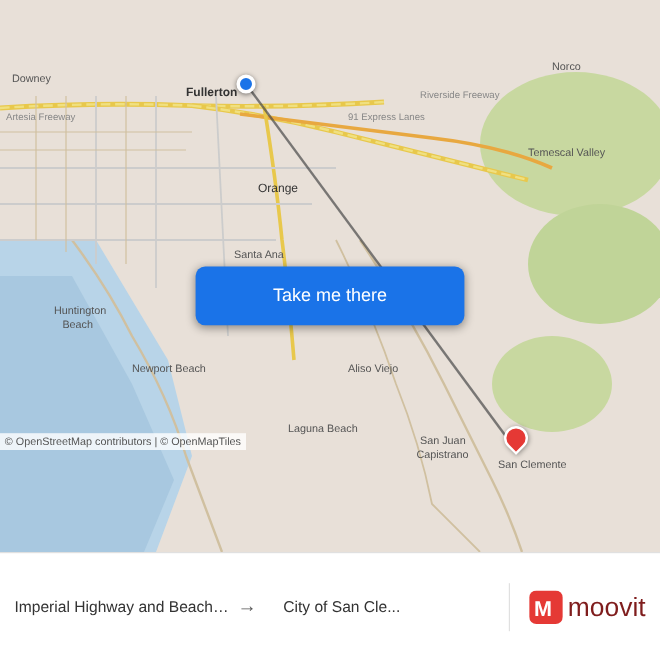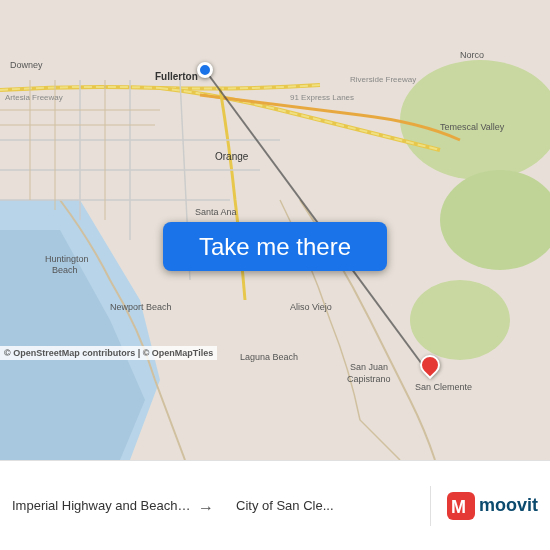--- a/index.html
+++ b/index.html
@@ -32,21 +32,21 @@
       position: absolute;
       left: 50%;
       top: 222px;
       transform: translateX(-50%);
       width: 224px;
       height: 49px;
       background: #1a73e8;
       color: white;
       border: none;
       border-radius: 8px;
-      font-size: 24px;
+      font-size: 15px;
       font-weight: 500;
       cursor: pointer;
       display: flex;
       align-items: center;
       justify-content: center;
       box-shadow: 0 2px 8px rgba(0,0,0,0.4);
     }
 
     
     #bottom-bar {
@@ -101,23 +101,23 @@
     }
 
     #moovit-logo {
       display: flex;
       align-items: center;
       gap: 4px;
       margin-left: auto;
     }
 
     #moovit-text {
-      font-size: 18px;
-      font-weight: bold;
-      color: #0c4a6e;
+      font-size: 22px;
+      font-weight: normal;
+      color: #7f1d1d;
     }
 
     
     .blue-dot {
       width: 16px;
       height: 16px;
       background: #1a73e8;
       border: 3px solid white;
       border-radius: 50%;
       position: absolute;
@@ -138,28 +138,27 @@
       background: #e53935;
       border-radius: 50% 50% 50% 0;
       transform: rotate(-45deg);
       border: 2px solid white;
       box-shadow: 0 1px 4px rgba(0,0,0,0.4);
     }
 
     
     #osm-attr {
       position: absolute;
-      bottom: 100px;
+      bottom: 85px;
       left: 0;
       background: rgba(255,255,255,0.8);
       font-size: 9px;
       color: #555;
       padding: 2px 4px;
       z-index: 20;
-      font-weight: bold;
     }
 
     .bottom-divider {
       width: 1px;
       height: 40px;
       background: #e0e0e0;
       margin: 0 8px;
     }
   </style>
 </head>

